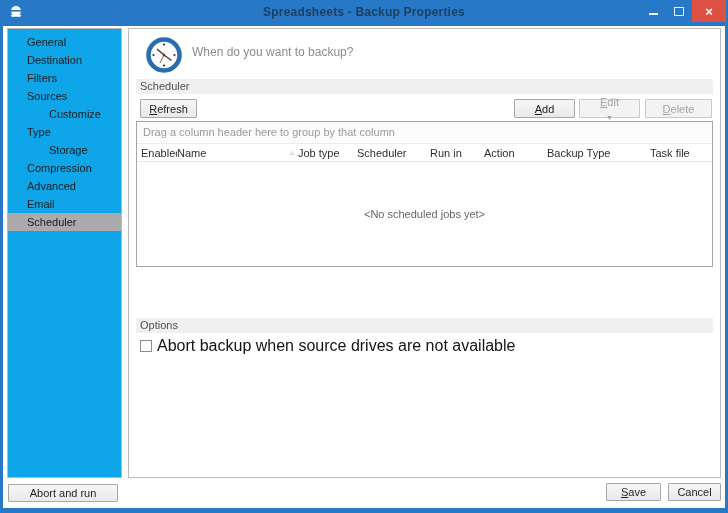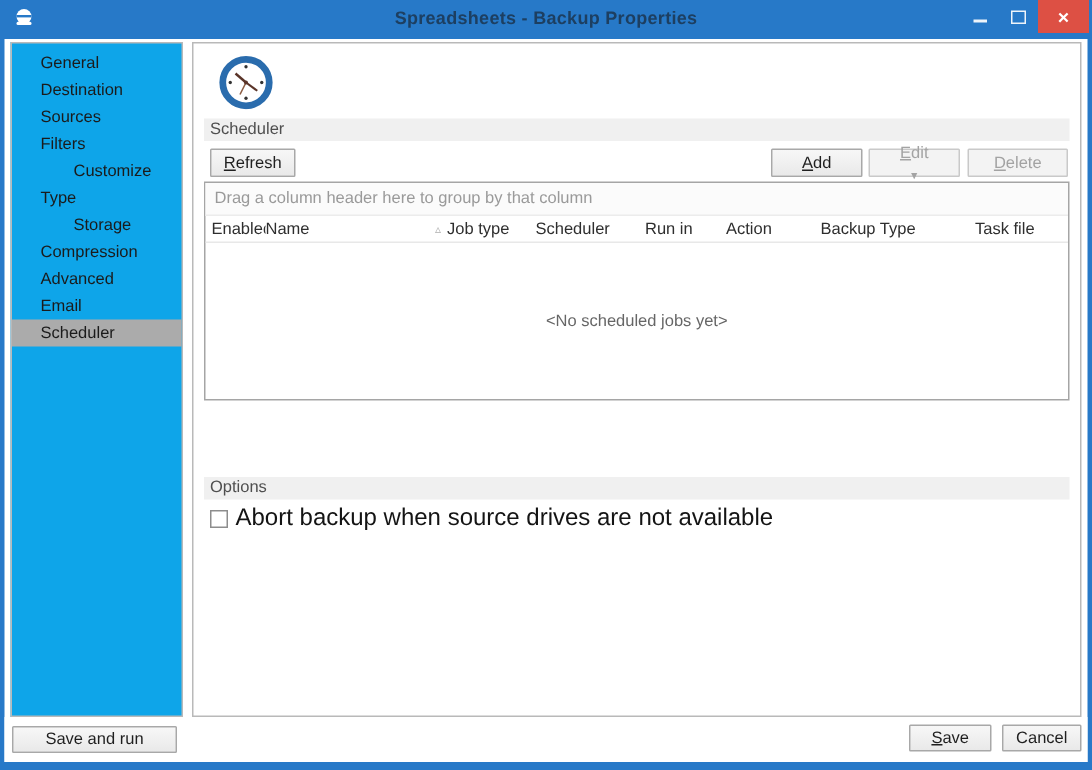--- a/index.html
+++ b/index.html
@@ -105,22 +105,22 @@
         </div>
       <div class="btn-close">
           <span>×</span>
         </div>
     </div>
   </div>
 
   <div class="sidebar">
     <div class="side-item">General</div>
     <div class="side-item">Destination</div>
+    <div class="side-item">Filters</div>
     <div class="side-item">Sources</div>
-    <div class="side-item">Filters</div>
     <div class="side-item indent">Customize</div>
     <div class="side-item">Type</div>
     <div class="side-item indent">Storage</div>
     <div class="side-item">Compression</div>
     <div class="side-item">Advanced</div>
     <div class="side-item">Email</div>
     <div class="side-item selected">Scheduler</div>
   </div>
 
   <div class="main">
@@ -128,20 +128,21 @@
       <circle cx="18" cy="18" r="15.5" fill="#ffffff" stroke="#2a6cad" stroke-width="4.5"></circle>
       <circle cx="18" cy="7.5" r="1.1" fill="#333"></circle>
       <circle cx="18" cy="28.5" r="1.1" fill="#333"></circle>
       <circle cx="7.5" cy="18" r="1.1" fill="#333"></circle>
       <circle cx="28.5" cy="18" r="1.1" fill="#333"></circle>
       <line x1="18" y1="18" x2="11" y2="12" stroke="#5a3428" stroke-width="1.6"></line>
       <line x1="18" y1="18" x2="25.5" y2="23.5" stroke="#5a3428" stroke-width="1.4"></line>
       <line x1="18" y1="18" x2="14" y2="26" stroke="#8a5a40" stroke-width="1"></line>
       <circle cx="18" cy="18" r="1.3" fill="#5a3428"></circle>
     </svg>
+    <div class="question">When do you want to backup?</div>
 
     <div class="band band-scheduler">Scheduler</div>
 
     <div class="btn btn-refresh">
       <span><u>R</u>efresh</span>
     </div>
     <div class="btn btn-add">
       <span><u>A</u>dd</span>
     </div>
     <div class="btn btn-edit disabled">
@@ -174,21 +175,21 @@
 
     <div class="band band-options">Options</div>
     <div class="checkbox-row">
       <div class="checkbox"></div>
       <div class="checkbox-label">Abort backup when source drives are not available</div>
     </div>
   </div>
 
   <div class="footer">
     <div class="fbtn btn-saverun">
-      <span>Save and run</span>
+      <span>Abort and run</span>
     </div>
     <div class="fbtn btn-save">
       <span><u>S</u>ave</span>
     </div>
     <div class="fbtn btn-cancel">
       <span>Cancel</span>
     </div>
   </div>
 </div>
 

